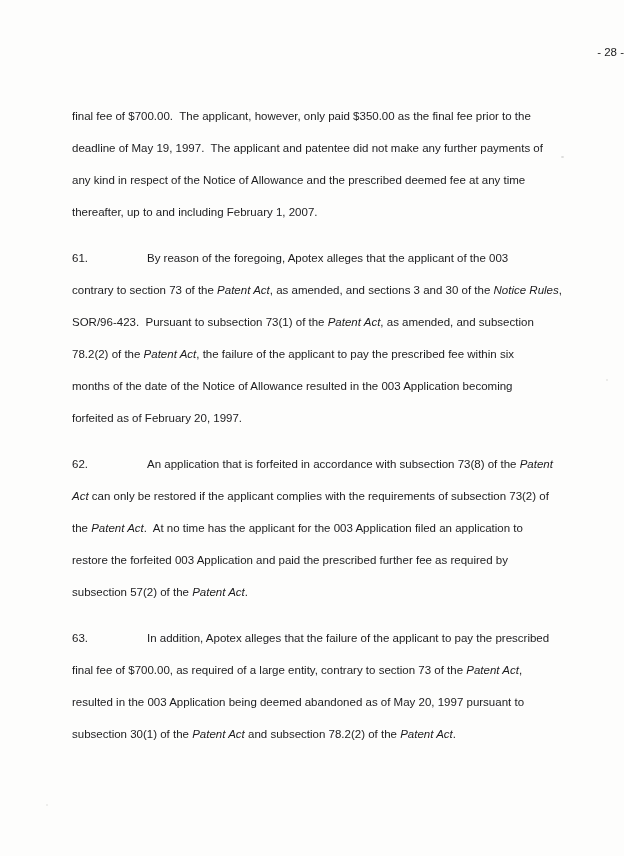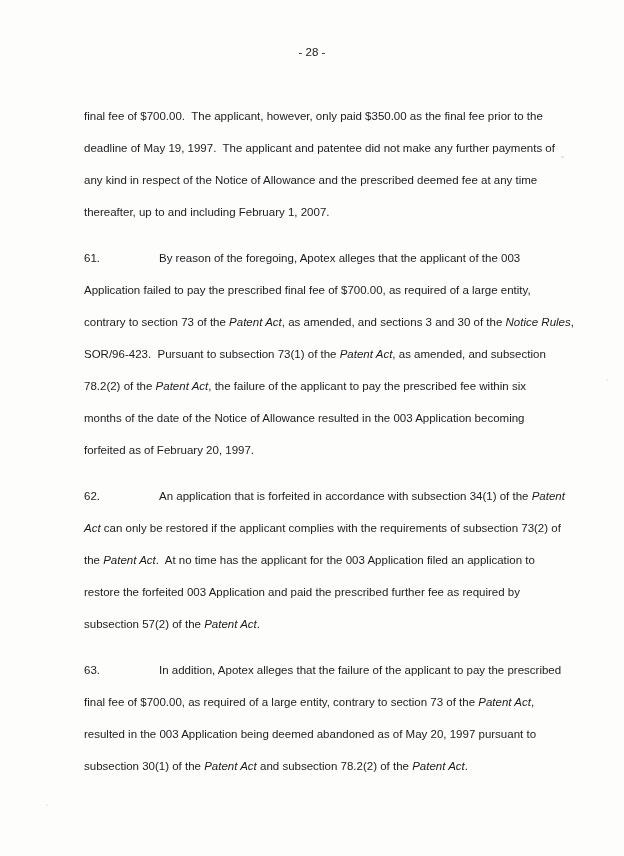--- a/index.html
+++ b/index.html
@@ -13,29 +13,29 @@
     position: relative;
   }
   .page {
     width: 624px;
     height: 856px;
     position: relative;
     background: #fdfdfc;
   }
   .page-number {
     margin-top: 46px;
-    text-align: center;
+    text-align: right;
     font-size: 11.5px;
     color: #222;
   }
   .content {
     margin: 42px 70px 0 72px;
   }
   .para {
-    margin: 0 0 14px 12px;
+    margin: 0 0 14px 0;
   }
   .line {
     font-size: 11.5px;
     line-height: 32px;
     white-space: pre;
     color: #1c1c1e;
   }
   .pnum {
     display: inline-block;
     width: 75px;
@@ -57,29 +57,28 @@
   <div class="page-number">- 28 -</div>
   <div class="content">
       <div class="para">
         <div class="line"><span>final fee of $700.00.  The applicant, however, only paid $350.00 as the final fee prior to the</span></div>
         <div class="line"><span>deadline of May 19, 1997.  The applicant and patentee did not make any further payments of</span></div>
         <div class="line"><span>any kind in respect of the Notice of Allowance and the prescribed deemed fee at any time</span></div>
         <div class="line"><span>thereafter, up to and including February 1, 2007.</span></div>
       </div>
       <div class="para">
         <div class="line"><span class="pnum">61.</span><span>By reason of the foregoing, Apotex alleges that the applicant of the 003</span></div>
-        <div class="line"><span>Application failed to pay the prescribed final fee of $700.00, as required of a large entity,</span></div>
         <div class="line"><span>contrary to section 73 of the </span><em>Patent Act</em><span>, as amended, and sections 3 and 30 of the </span><em>Notice Rules</em><span>,</span></div>
         <div class="line"><span>SOR/96-423.  Pursuant to subsection 73(1) of the </span><em>Patent Act</em><span>, as amended, and subsection</span></div>
         <div class="line"><span>78.2(2) of the </span><em>Patent Act</em><span>, the failure of the applicant to pay the prescribed fee within six</span></div>
         <div class="line"><span>months of the date of the Notice of Allowance resulted in the 003 Application becoming</span></div>
         <div class="line"><span>forfeited as of February 20, 1997.</span></div>
       </div>
       <div class="para">
-        <div class="line"><span class="pnum">62.</span><span>An application that is forfeited in accordance with subsection 34(1) of the </span><em>Patent</em></div>
+        <div class="line"><span class="pnum">62.</span><span>An application that is forfeited in accordance with subsection 73(8) of the </span><em>Patent</em></div>
         <div class="line"><em>Act</em><span> can only be restored if the applicant complies with the requirements of subsection 73(2) of</span></div>
         <div class="line"><span>the </span><em>Patent Act</em><span>.  At no time has the applicant for the 003 Application filed an application to</span></div>
         <div class="line"><span>restore the forfeited 003 Application and paid the prescribed further fee as required by</span></div>
         <div class="line"><span>subsection 57(2) of the </span><em>Patent Act</em><span>.</span></div>
       </div>
       <div class="para">
         <div class="line"><span class="pnum">63.</span><span>In addition, Apotex alleges that the failure of the applicant to pay the prescribed</span></div>
         <div class="line"><span>final fee of $700.00, as required of a large entity, contrary to section 73 of the </span><em>Patent Act</em><span>,</span></div>
         <div class="line"><span>resulted in the 003 Application being deemed abandoned as of May 20, 1997 pursuant to</span></div>
         <div class="line"><span>subsection 30(1) of the </span><em>Patent Act</em><span> and subsection 78.2(2) of the </span><em>Patent Act</em><span>.</span></div>

